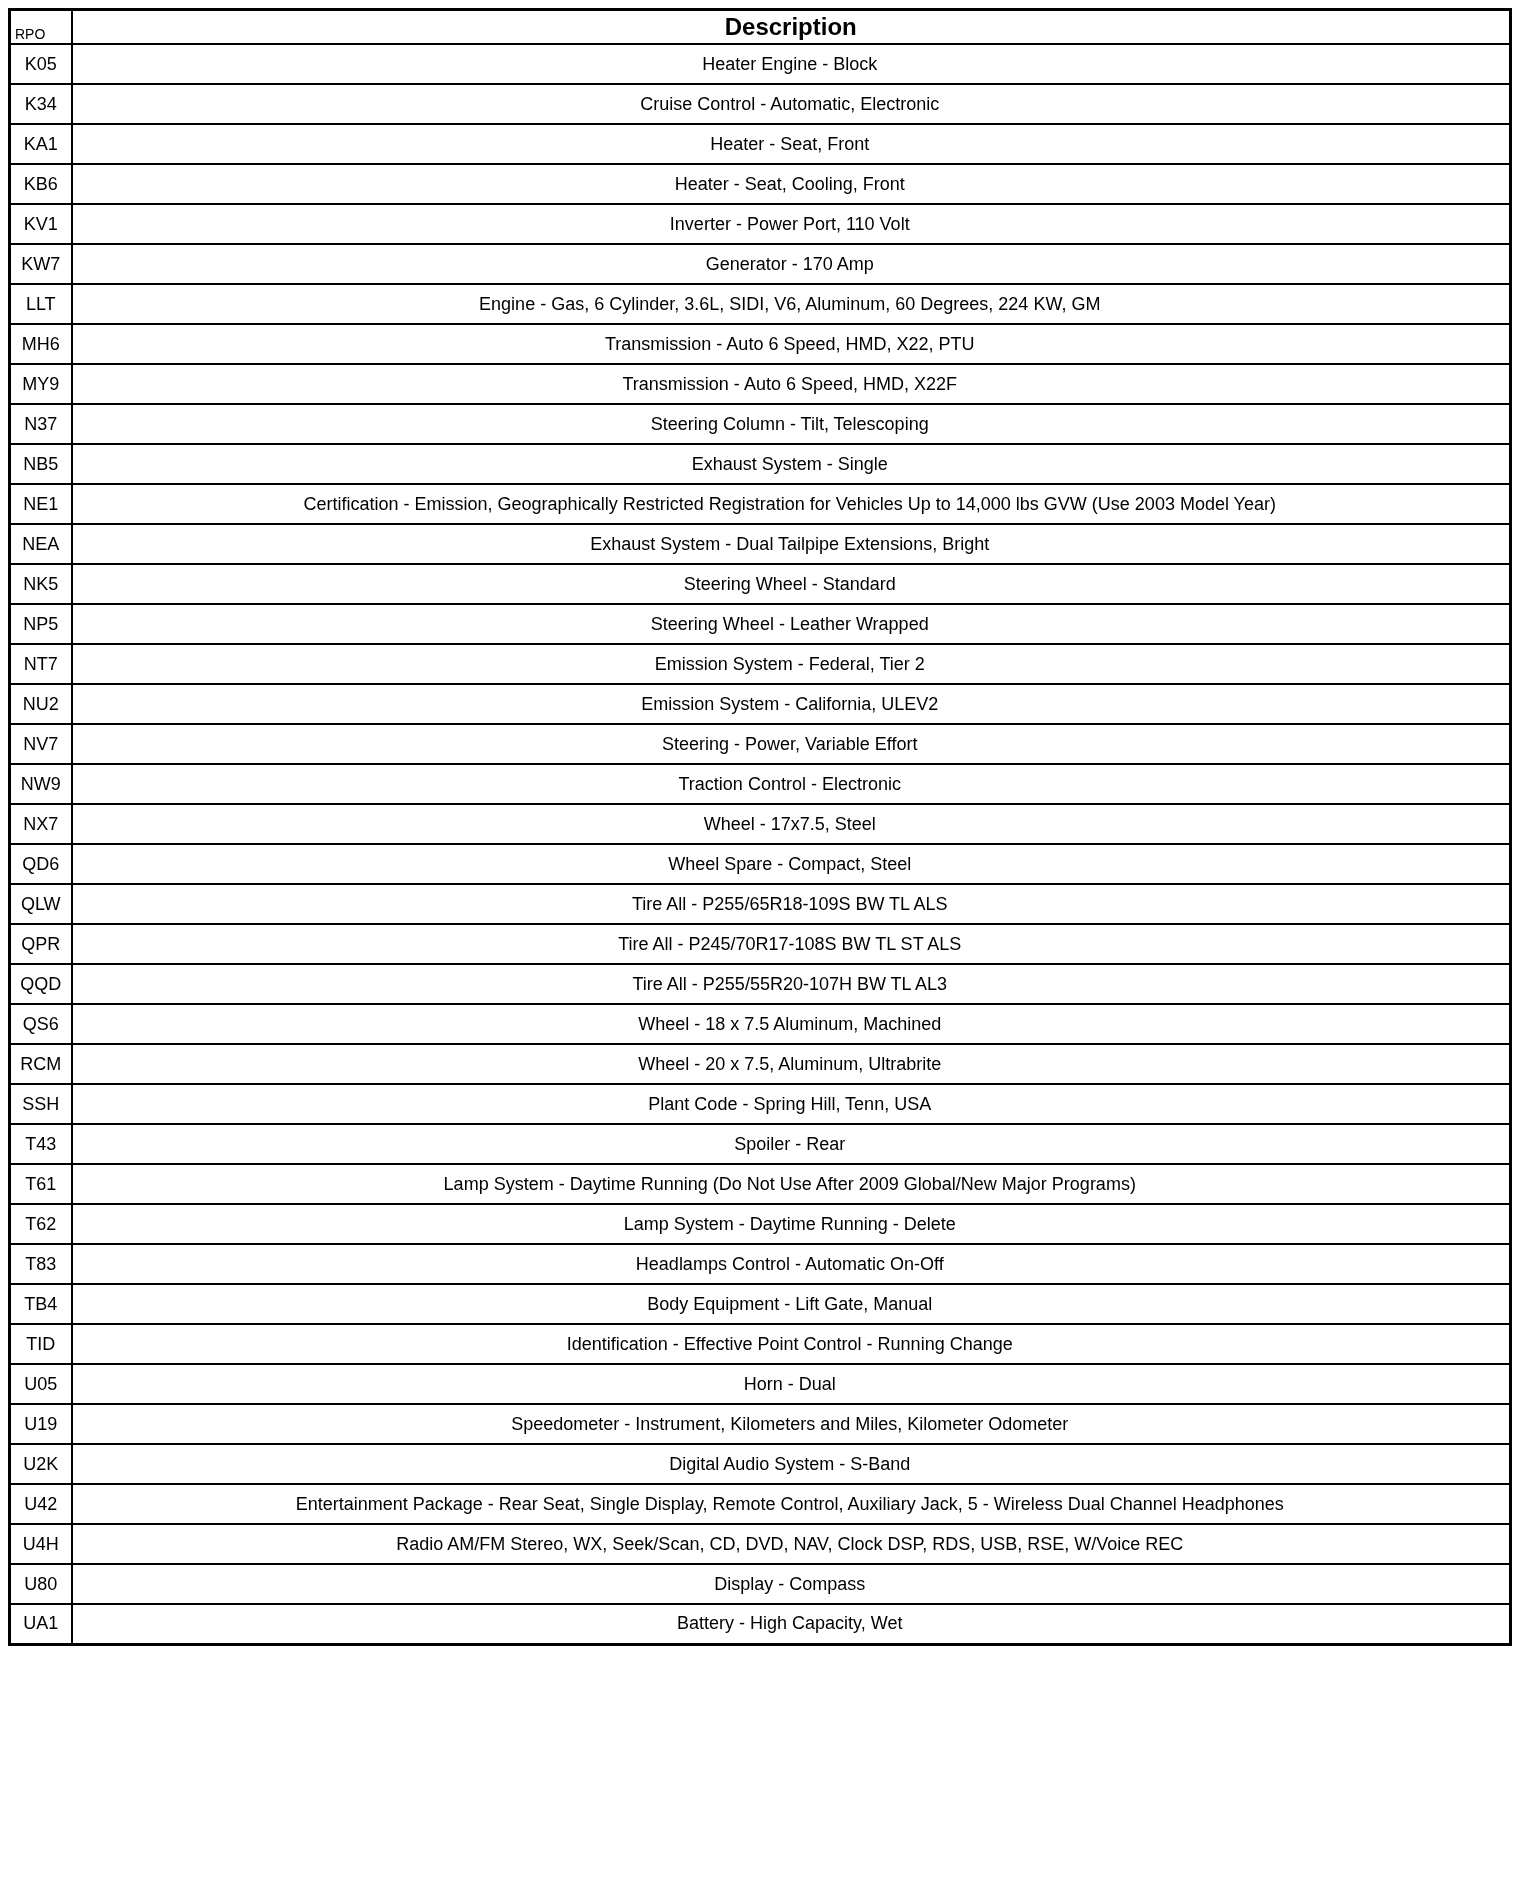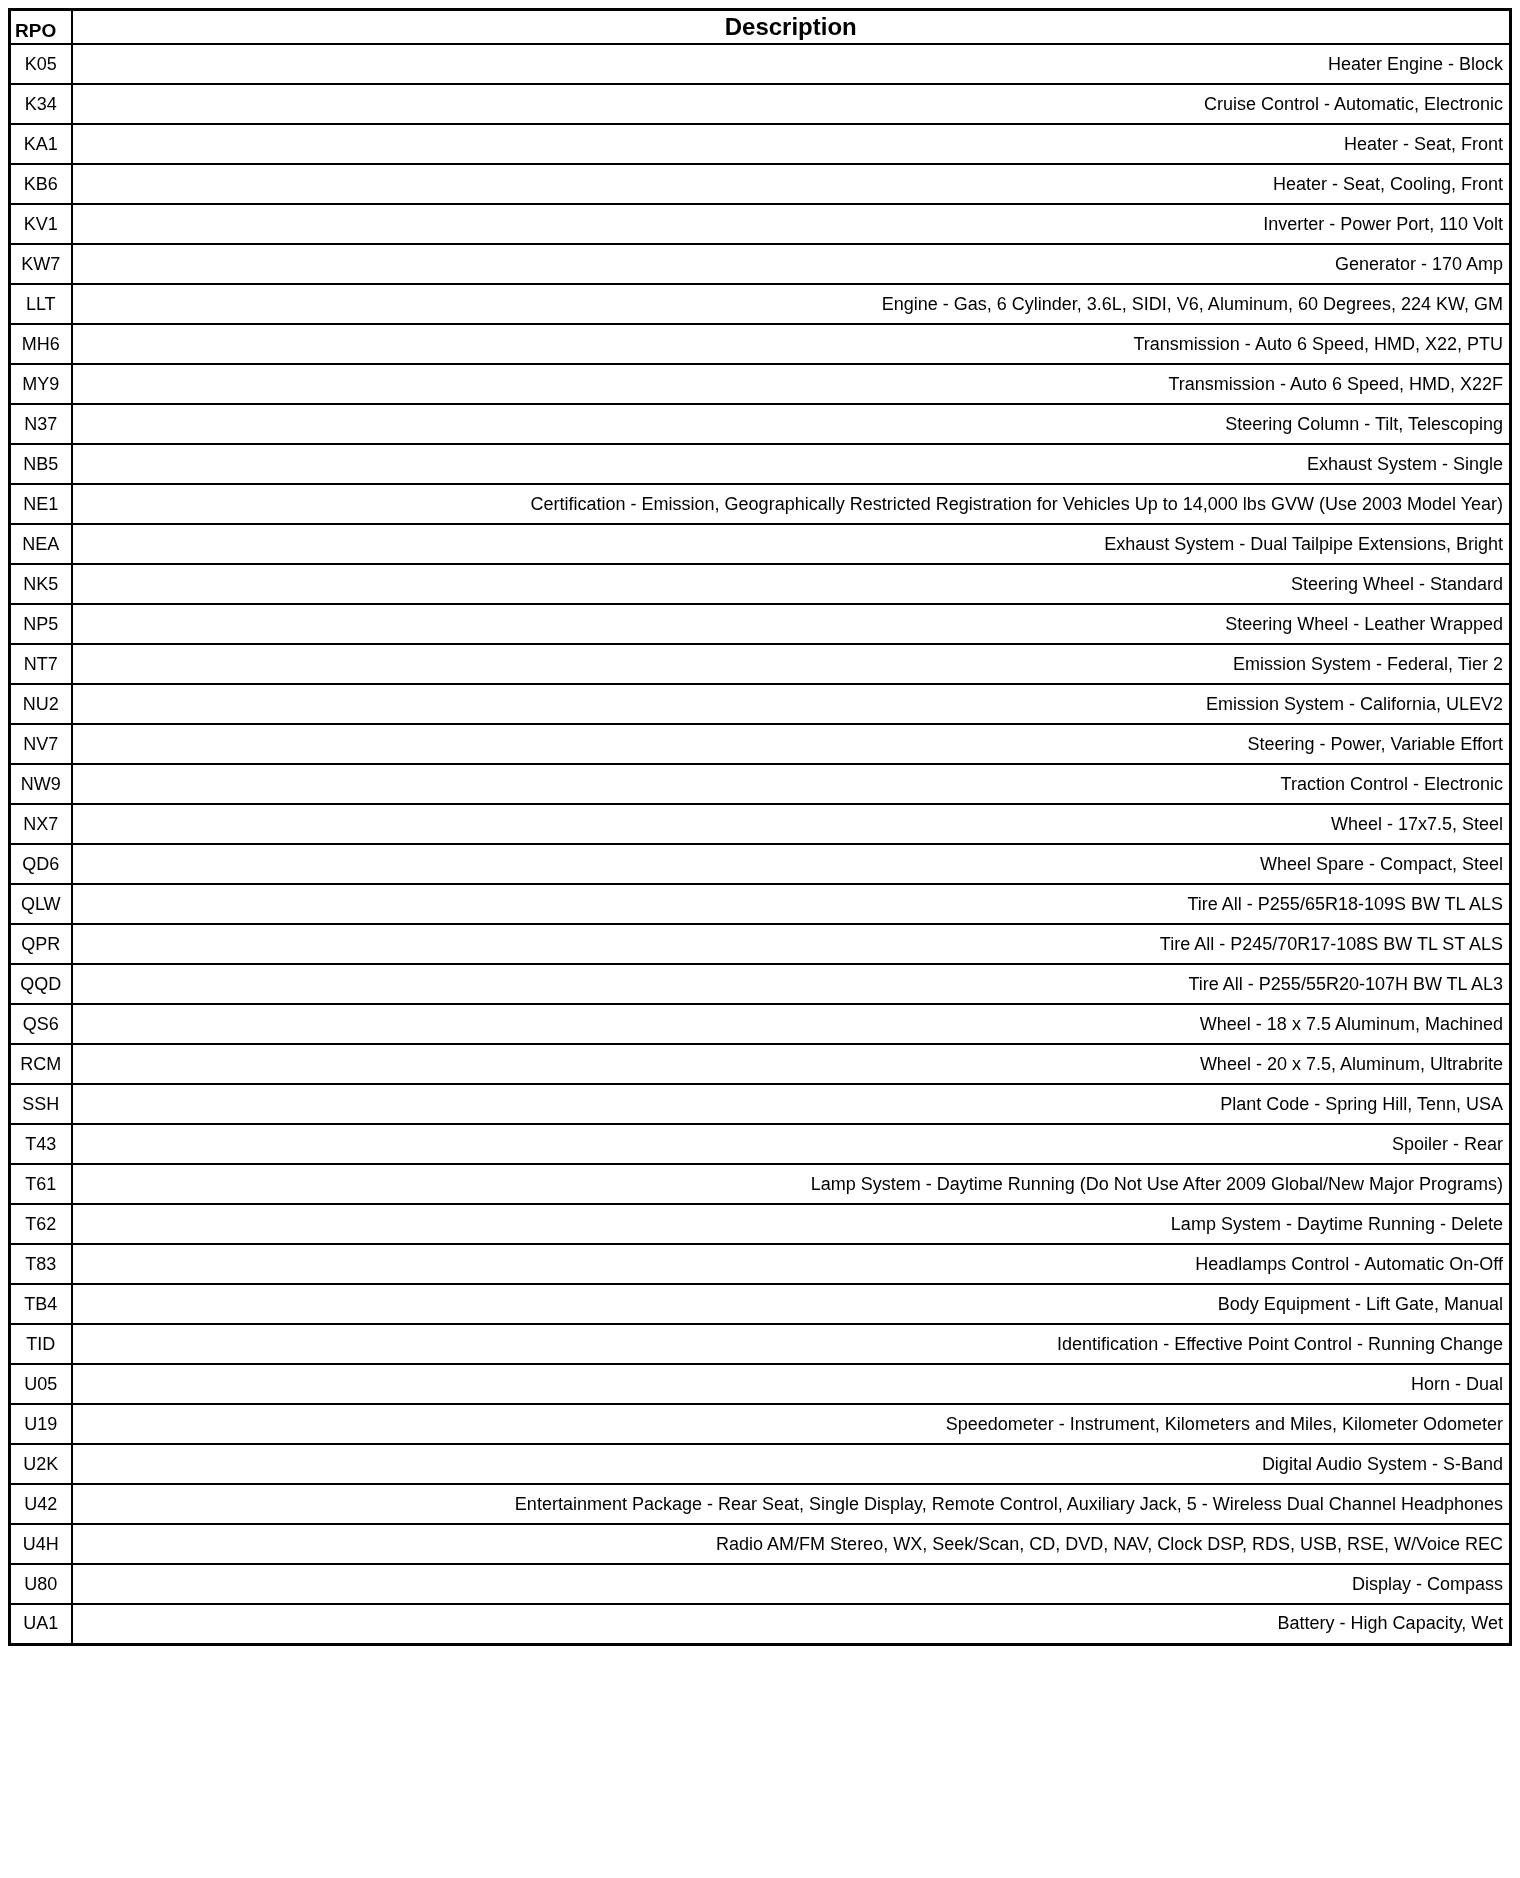--- a/index.html
+++ b/index.html
@@ -26,41 +26,41 @@
   table.rpo-table td {
     border: 2px solid #000000;
     box-sizing: border-box;
     overflow: hidden;
     white-space: nowrap;
   }
   th.rpo-header {
     width: 62px;
     text-align: left;
     vertical-align: bottom;
-    font-weight: bold;
-    font-size: 19px;
+    font-weight: normal;
+    font-size: 14px;
     padding: 2px 2px 1px 4px;
     height: 32px;
   }
   th.desc-header {
     text-align: center;
     vertical-align: middle;
     font-weight: bold;
     font-size: 24px;
     padding: 2px 4px;
   }
   td.rpo-cell {
     text-align: center;
     vertical-align: middle;
     height: 40px;
     padding: 2px 2px;
     margin-top: 16px;
   }
   td.desc-cell {
-    text-align: right;
+    text-align: center;
     vertical-align: middle;
     padding: 2px 6px 2px 4px;
   }
 </style>
 </head>
 <body>
 
 <div class="page">
   <table class="rpo-table">
     <thead>

